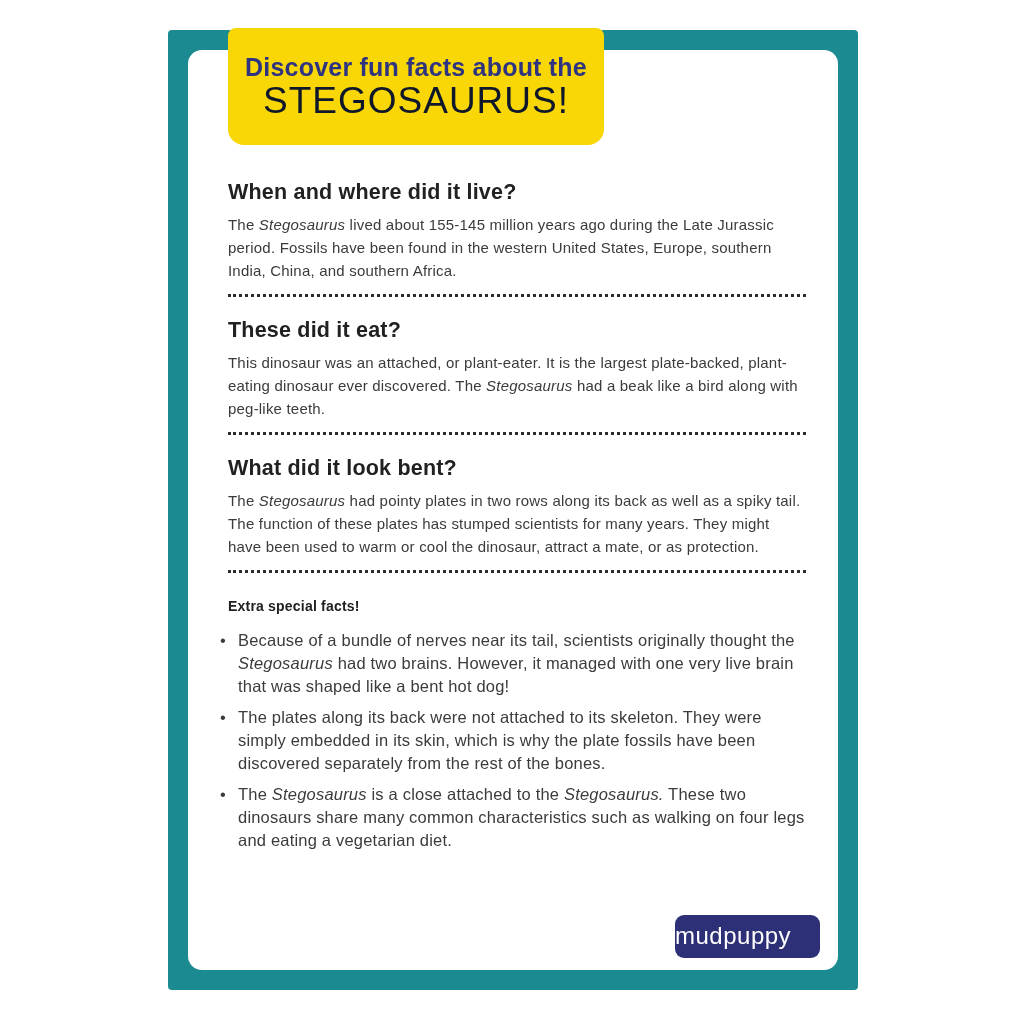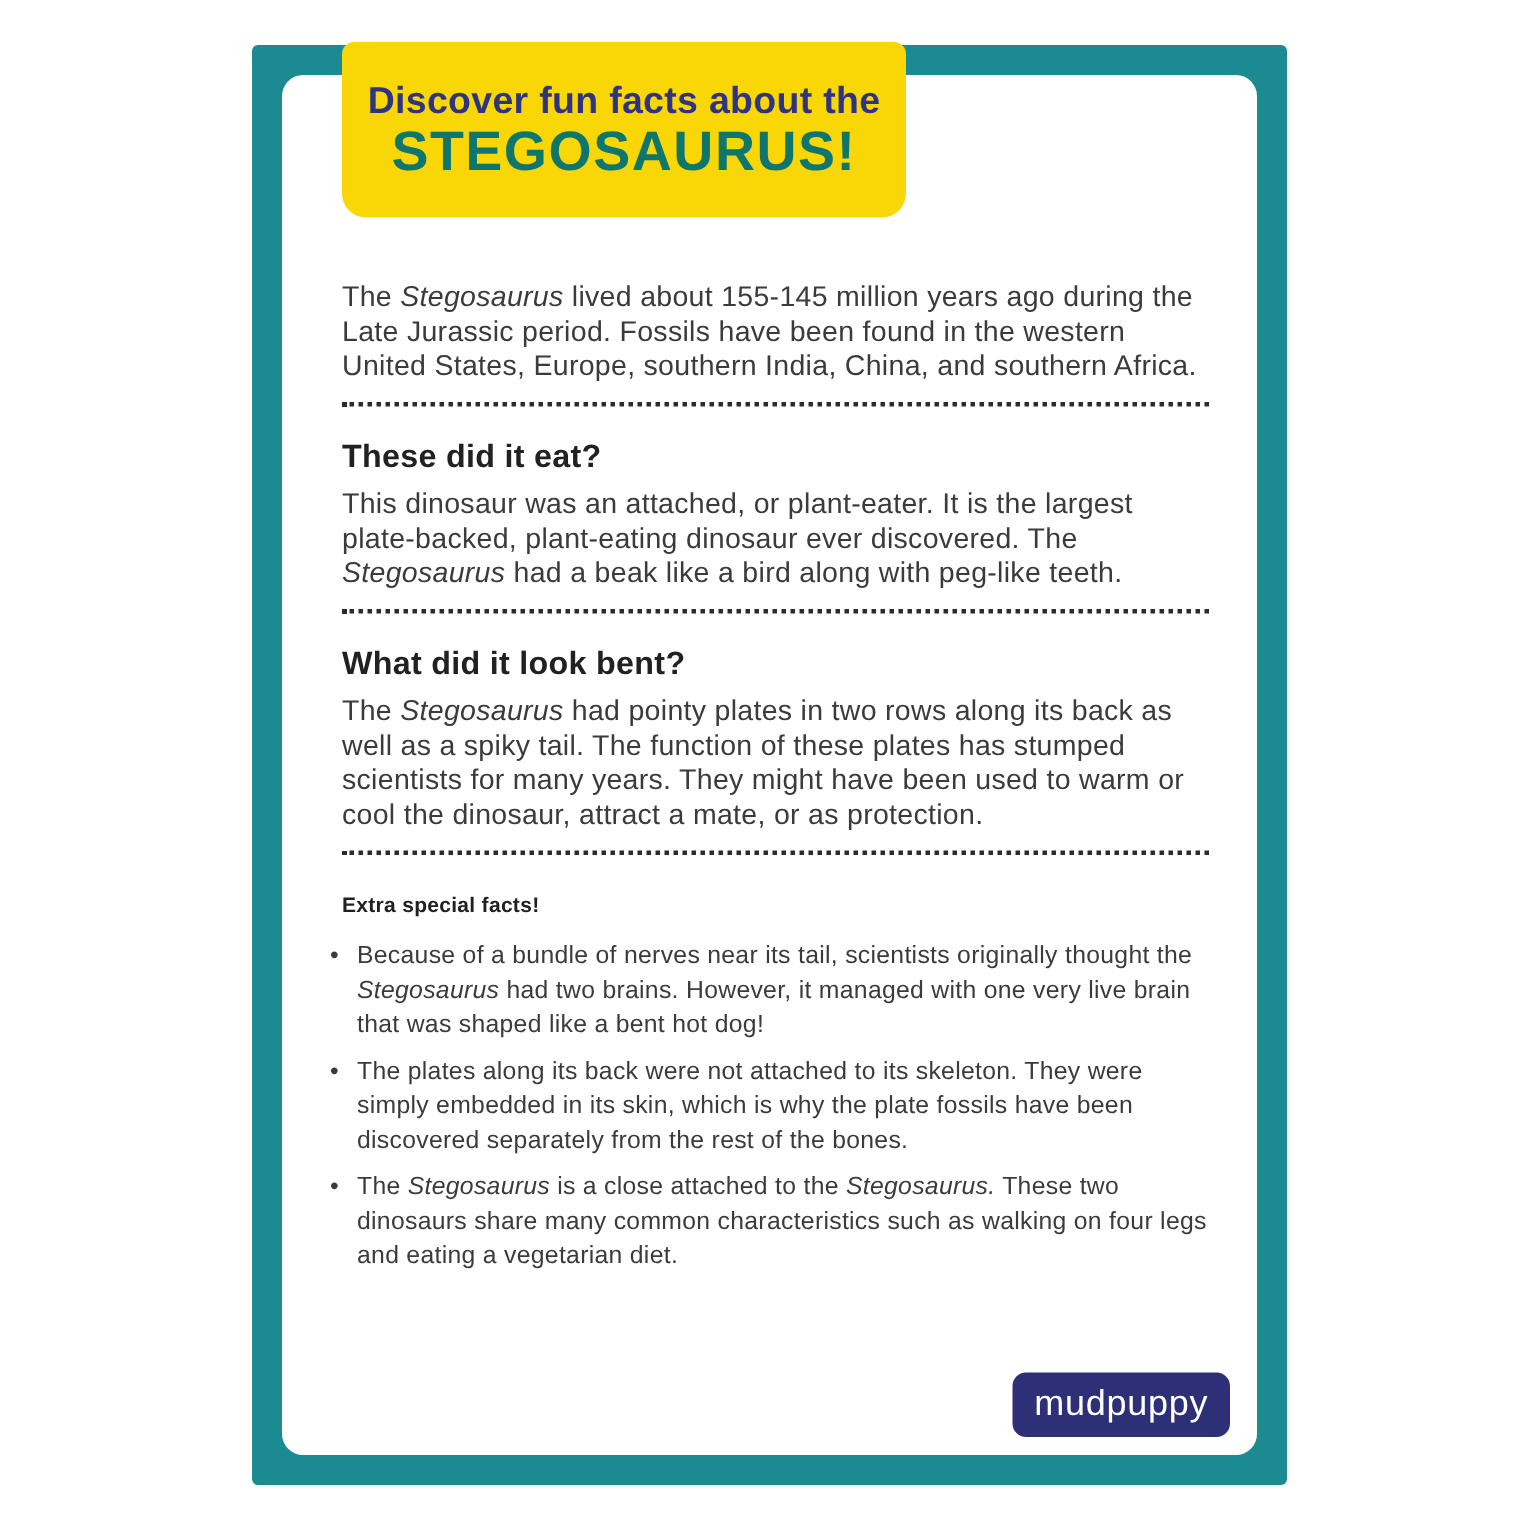--- a/index.html
+++ b/index.html
@@ -40,43 +40,43 @@
   .header-eyebrow {
     font-size: 25px;
     line-height: 25px;
     font-weight: 700;
     color: #2E3480;
     letter-spacing: 0.2px;
   }
   .header-title {
     font-size: 37px;
     line-height: 42px;
-    font-weight: 700;
-    color: #0f766e;
+    font-weight: 400;
+    color: #0f172a;
     letter-spacing: 1px;
   }
 
   
   .content {
     position: absolute;
     left: 228px; top: 179px;
     width: 578px;
     z-index: 4;
     color: #3B3B3B;
   }
   .section-heading {
     font-size: 21.5px;
     line-height: 26px;
     font-weight: 700;
     color: #212121;
     letter-spacing: 0.2px;
   }
   .section-body {
     margin-top: 8px;
-    font-size: 19px;
+    font-size: 15px;
     line-height: 23px;
     letter-spacing: 0.2px;
   }
   .section-body em, .bullet-text em { font-style: italic; }
   .divider {
     border: none;
     border-top: 3px dotted #2B2B2B;
     margin-top: 12px;
     margin-bottom: 20px;
     width: 100%;
@@ -109,21 +109,20 @@
 
   
   .logo {
     position: absolute;
     left: 675px; top: 915px;
     width: 145px; height: 43px;
     background: #2D3076;
     border-radius: 9px;
     display: flex;
     align-items: center;
-    justify-content: center;
     z-index: 6;
   }
   .logo-text {
     color: #ffffff;
     font-size: 24px;
     font-weight: 400;
     letter-spacing: 0.5px;
     transform: translateY(-1px);
   }
 </style>
@@ -137,20 +136,21 @@
   </div>
 
   <div class="header-tab">
     <div class="header-eyebrow">Discover fun facts about the</div>
     <div class="header-title">STEGOSAURUS!</div>
   </div>
 
   <div class="content">
 
     <div class="section">
+      <div class="section-heading">When and where did it live?</div>
       <p class="section-body"><span>The </span><em>Stegosaurus</em><span> lived about 155-145 million years ago during the Late Jurassic period. Fossils have been found in the western United States, Europe, southern India, China, and southern Africa.</span></p>
     </div>
 
     <hr class="divider">
 
     <div class="section">
       <div class="section-heading">These did it eat?</div>
       <p class="section-body"><span>This dinosaur was an attached, or plant-eater. It is the largest plate-backed, plant-eating dinosaur ever discovered. The </span><em>Stegosaurus</em><span> had a beak like a bird along with peg-like teeth.</span></p>
     </div>
 

